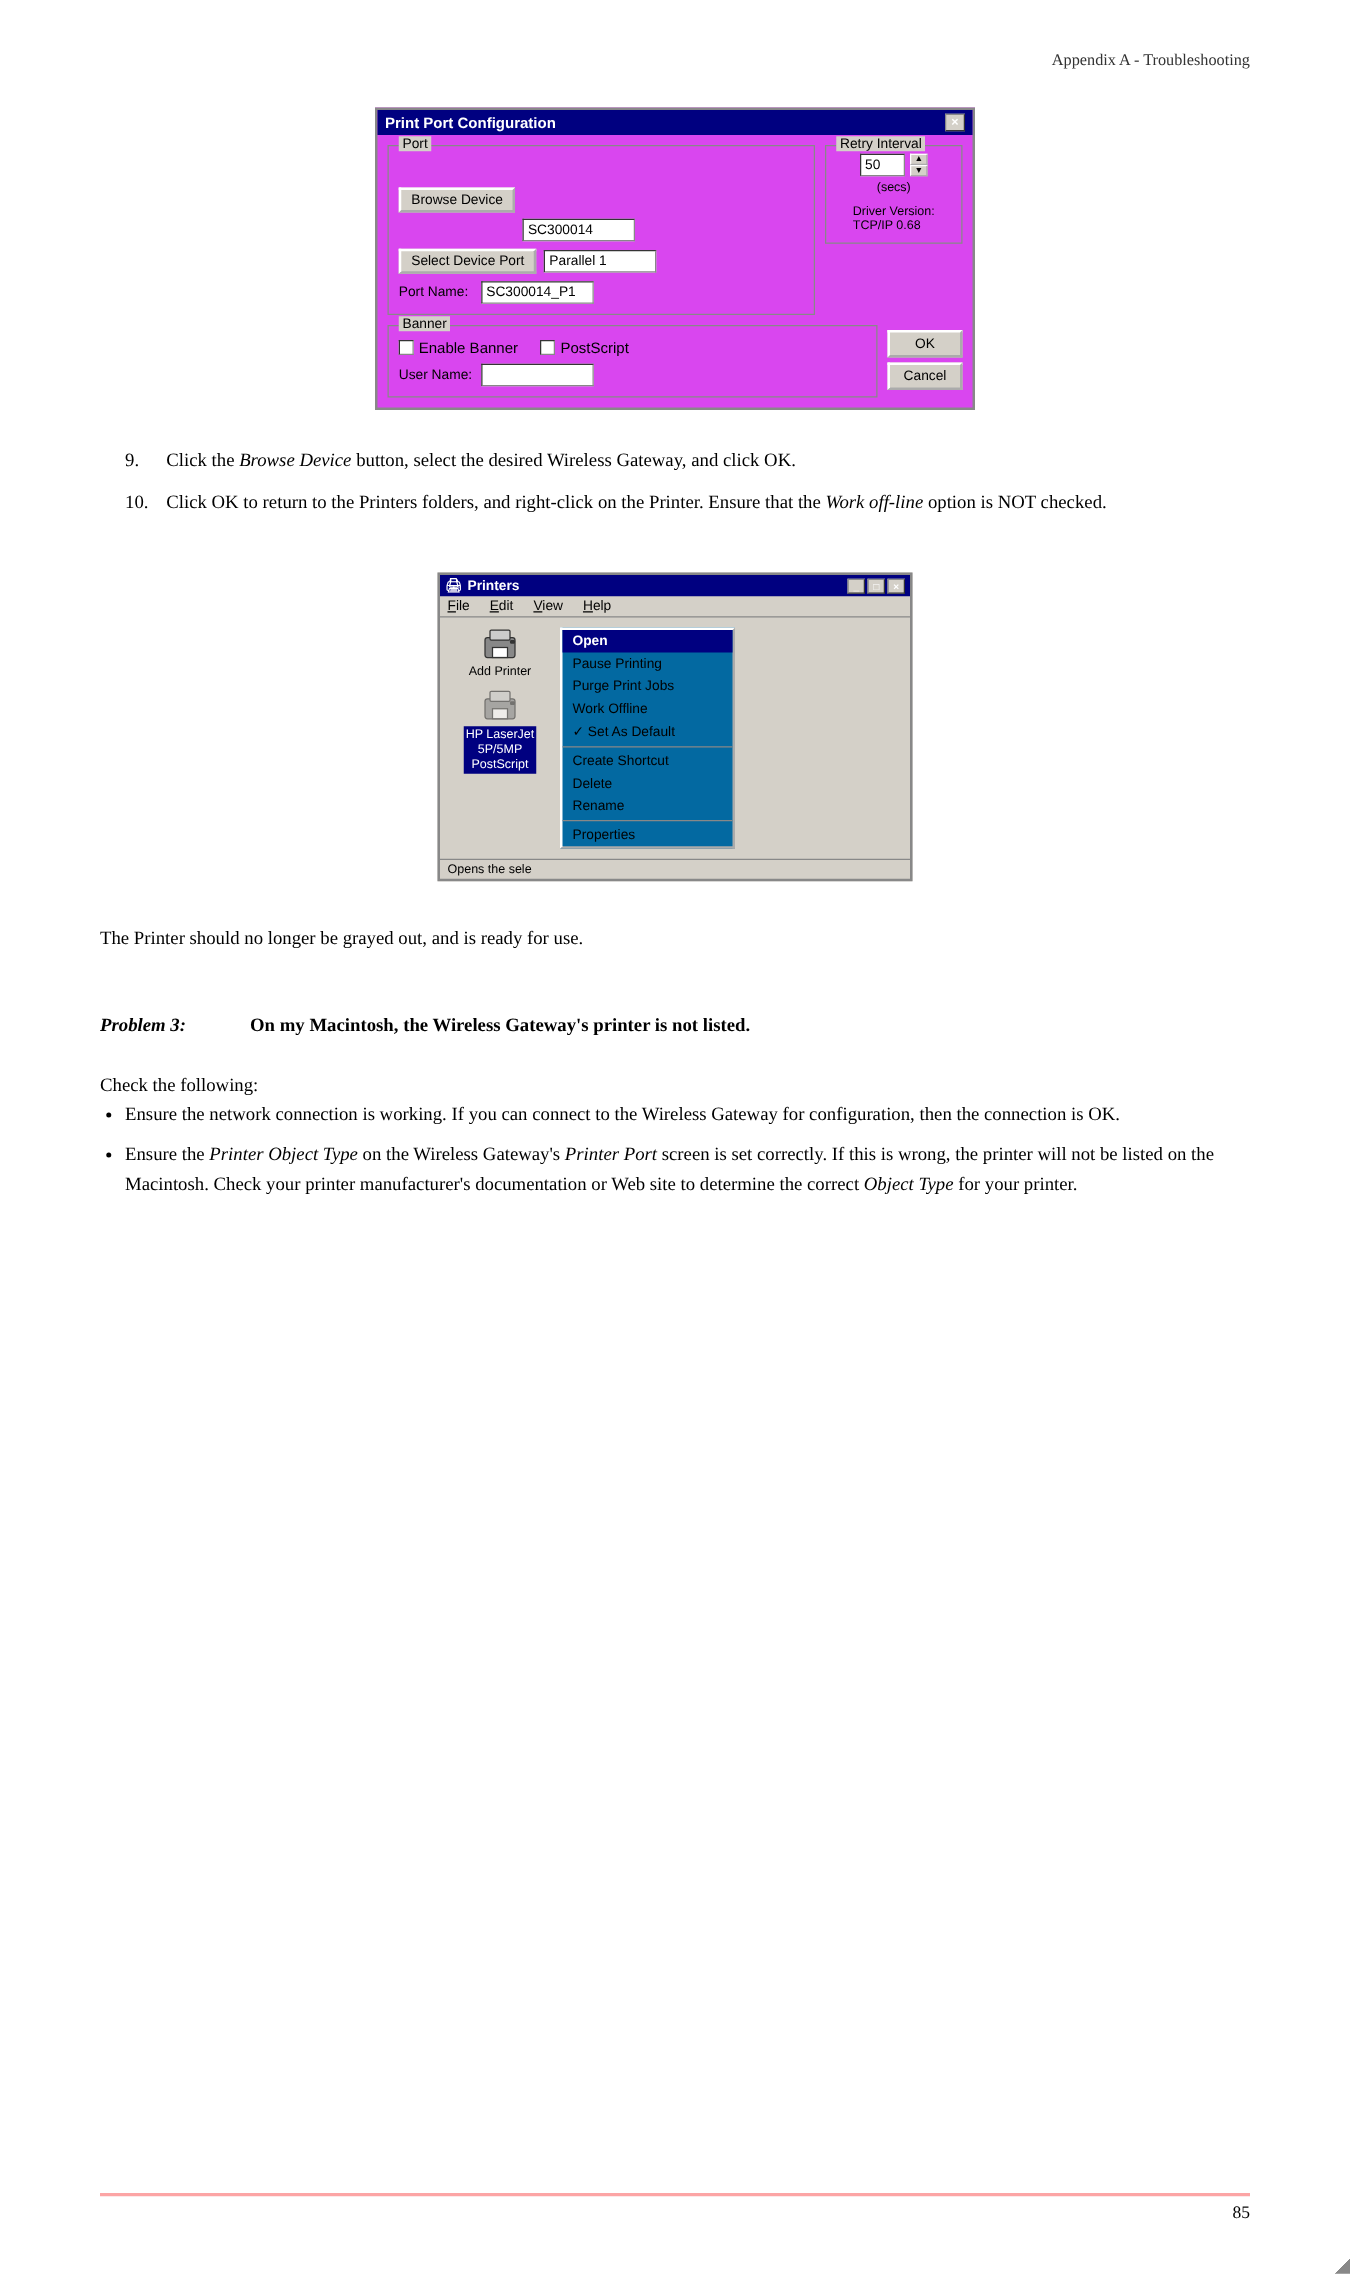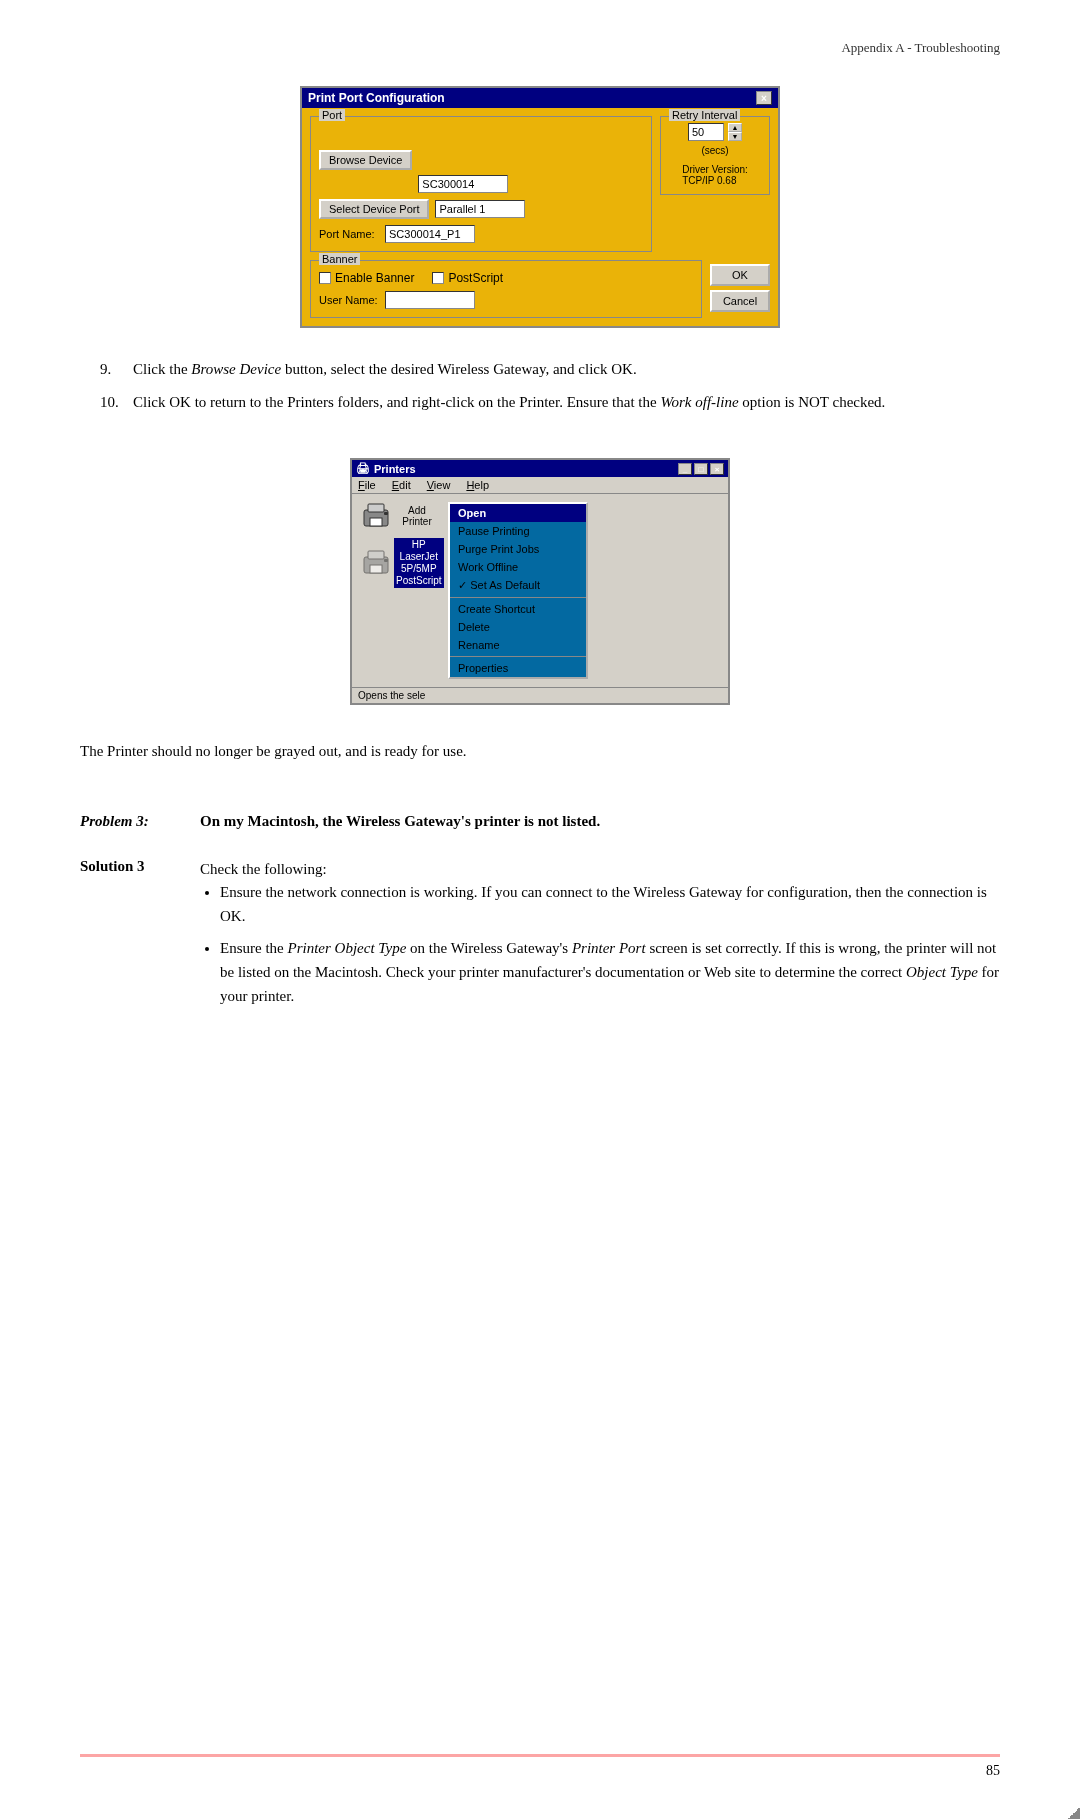--- a/index.html
+++ b/index.html
@@ -31,21 +31,21 @@
 
     
     .dialog-container {
       display: flex;
       justify-content: center;
       margin-bottom: 10px;
     }
 
     
     .win-dialog {
-      background: #eab308;
+      background: #d946ef;
       border: 2px solid #888;
       width: 480px;
       font-family: Arial, sans-serif;
       font-size: 12px;
     }
 
     .win-dialog-titlebar {
       background: #000080;
       color: white;
       padding: 3px 6px;
@@ -311,21 +311,21 @@
 
     .printers-icons {
       display: flex;
       flex-direction: column;
       gap: 8px;
       width: 80px;
     }
 
     .printer-icon-item {
       display: flex;
-      flex-direction: row;
+      flex-direction: column;
       align-items: center;
       gap: 2px;
     }
 
     .printer-icon {
       width: 32px;
       height: 28px;
       display: flex;
       align-items: center;
       justify-content: center;
@@ -634,21 +634,20 @@
   </div>
 
   <div class="body-text">The Printer should no longer be grayed out, and is ready for use.</div>
 
   <div class="problem-line">
     <span class="problem-label">Problem 3:</span>
     <span class="problem-text">On my Macintosh, the Wireless Gateway's printer is not listed.</span>
   </div>
 
   <div class="solution-line">
-    <span class="solution-label">Solution 3</span>
     <div class="solution-text">
       <span>Check the following:</span>
       <ul class="bullet-list">
         <li>
           Ensure the network connection is working. If you can connect to the Wireless Gateway for configuration, then the connection is OK.
         </li>
         <li>
           Ensure the <span class="italic">Printer Object Type</span> on the Wireless Gateway's <span class="italic">Printer Port</span> screen is set correctly. If this is wrong, the printer will not be listed on the Macintosh. Check your printer manufacturer's documentation or Web site to determine the correct <span class="italic">Object Type</span> for your printer.
         </li>
       </ul>

